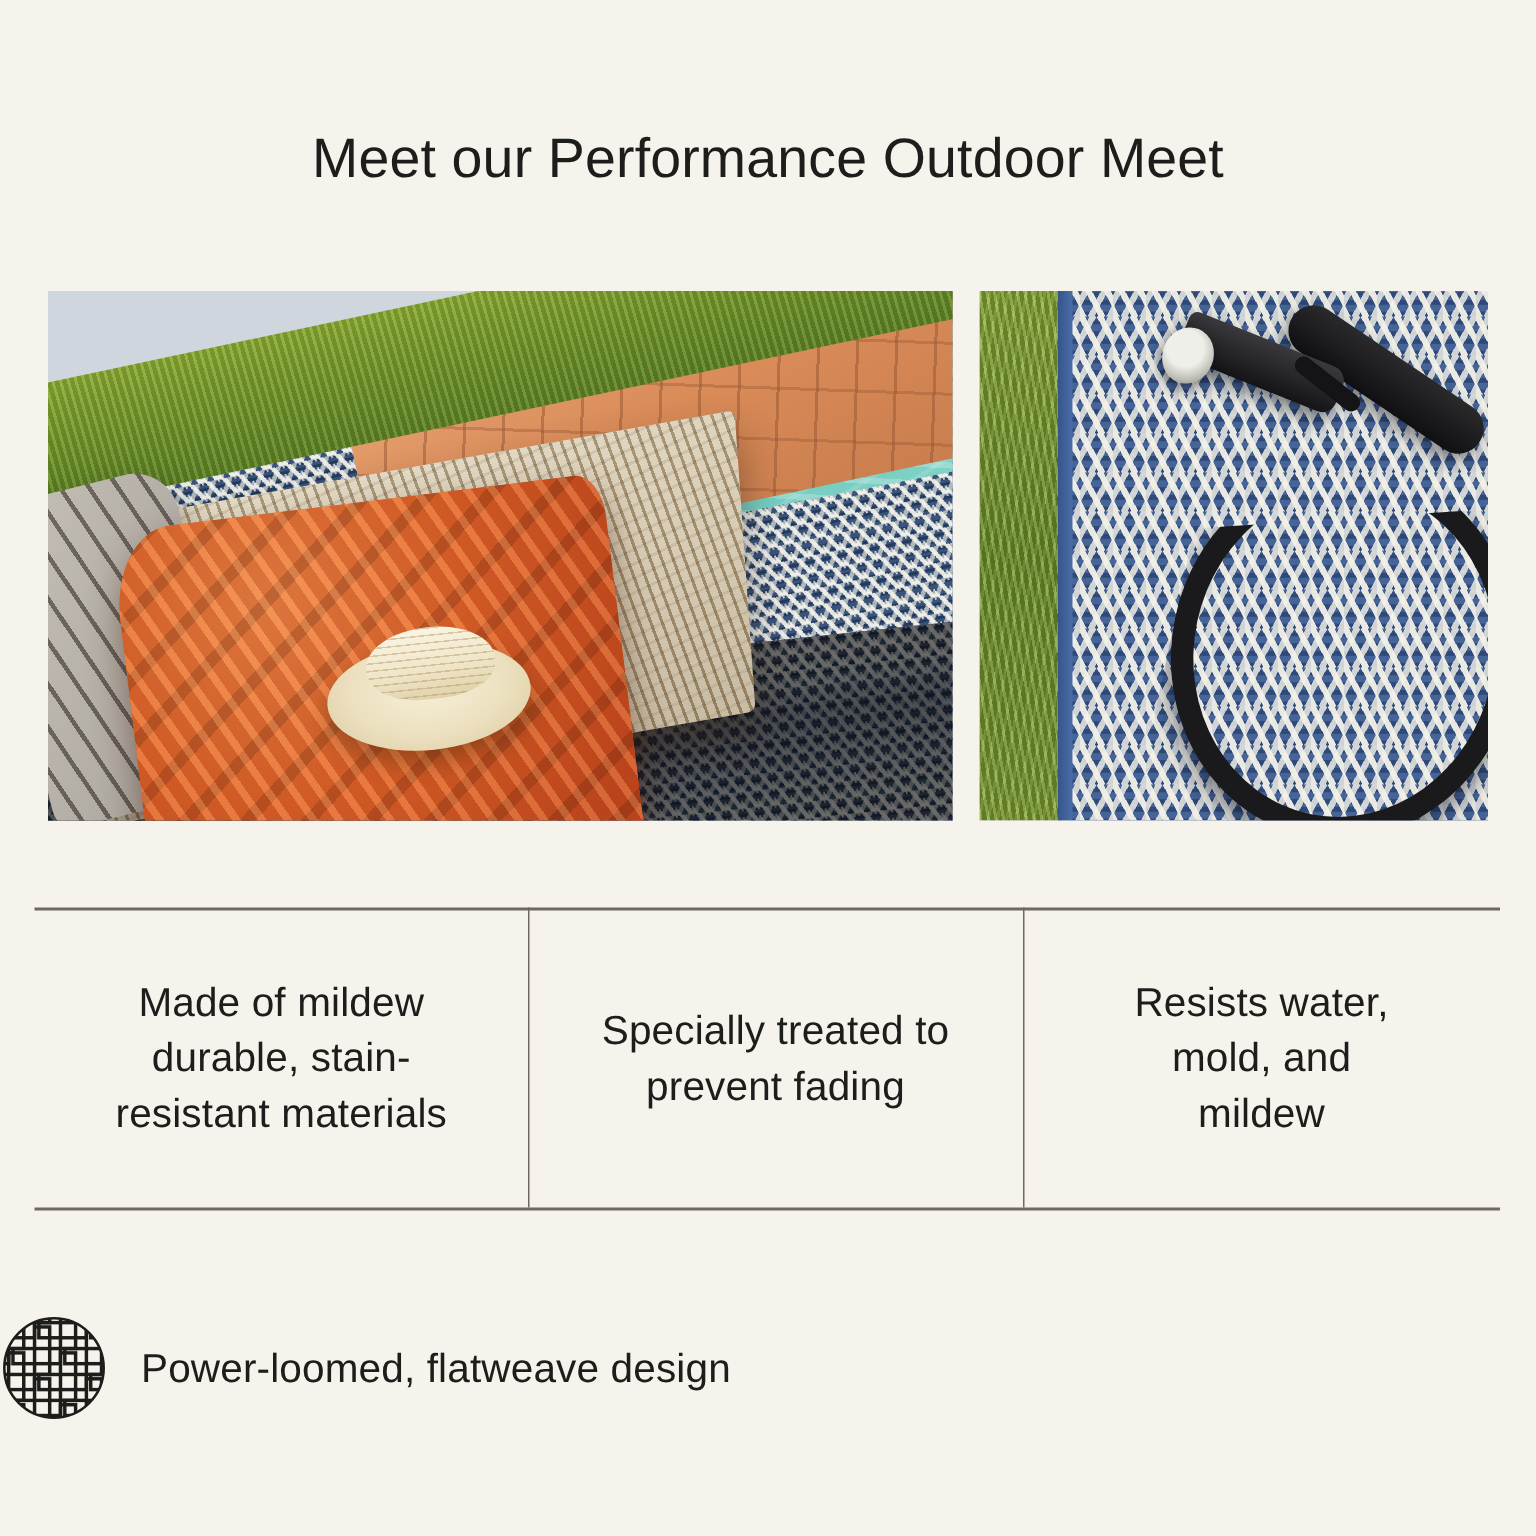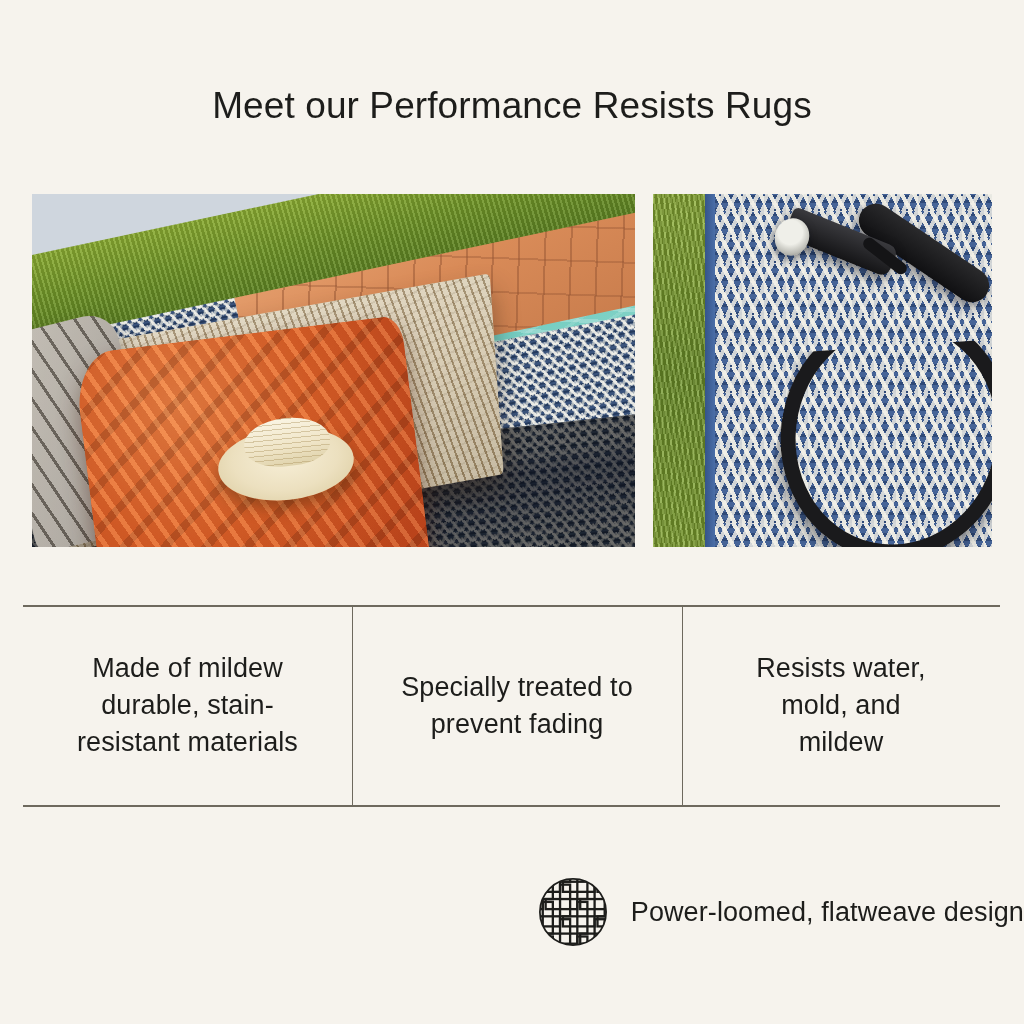--- a/index.html
+++ b/index.html
@@ -334,37 +334,37 @@
   }
 
   
   .footer {
     position: absolute;
     left: 0;
     top: 876px;
     width: 1024px;
     display: flex;
     align-items: center;
-    justify-content: flex-end;
+    justify-content: flex-start;
     gap: 22px;
   }
   .weave-icon { width: 72px; height: 72px; display: block; flex: 0 0 auto; }
   .footer-text {
     font-size: 27px;
     color: #1d1d1b;
     letter-spacing: 0.1px;
     line-height: 1.2;
   }
 </style>
 </head>
 <body>
 
 <div class="page">
 
-  <h1 class="headline">Meet our Performance Resists Rugs</h1>
+  <h1 class="headline">Meet our Performance Outdoor Meet</h1>
 
   <div class="photo-band">
 
     <div class="photo photo-left">
       <div class="l-rugtop">
         <div class="rug-weave"></div>
       </div>
       <div class="l-rug-dark">
         <div class="rug-weave"></div>
       </div>

